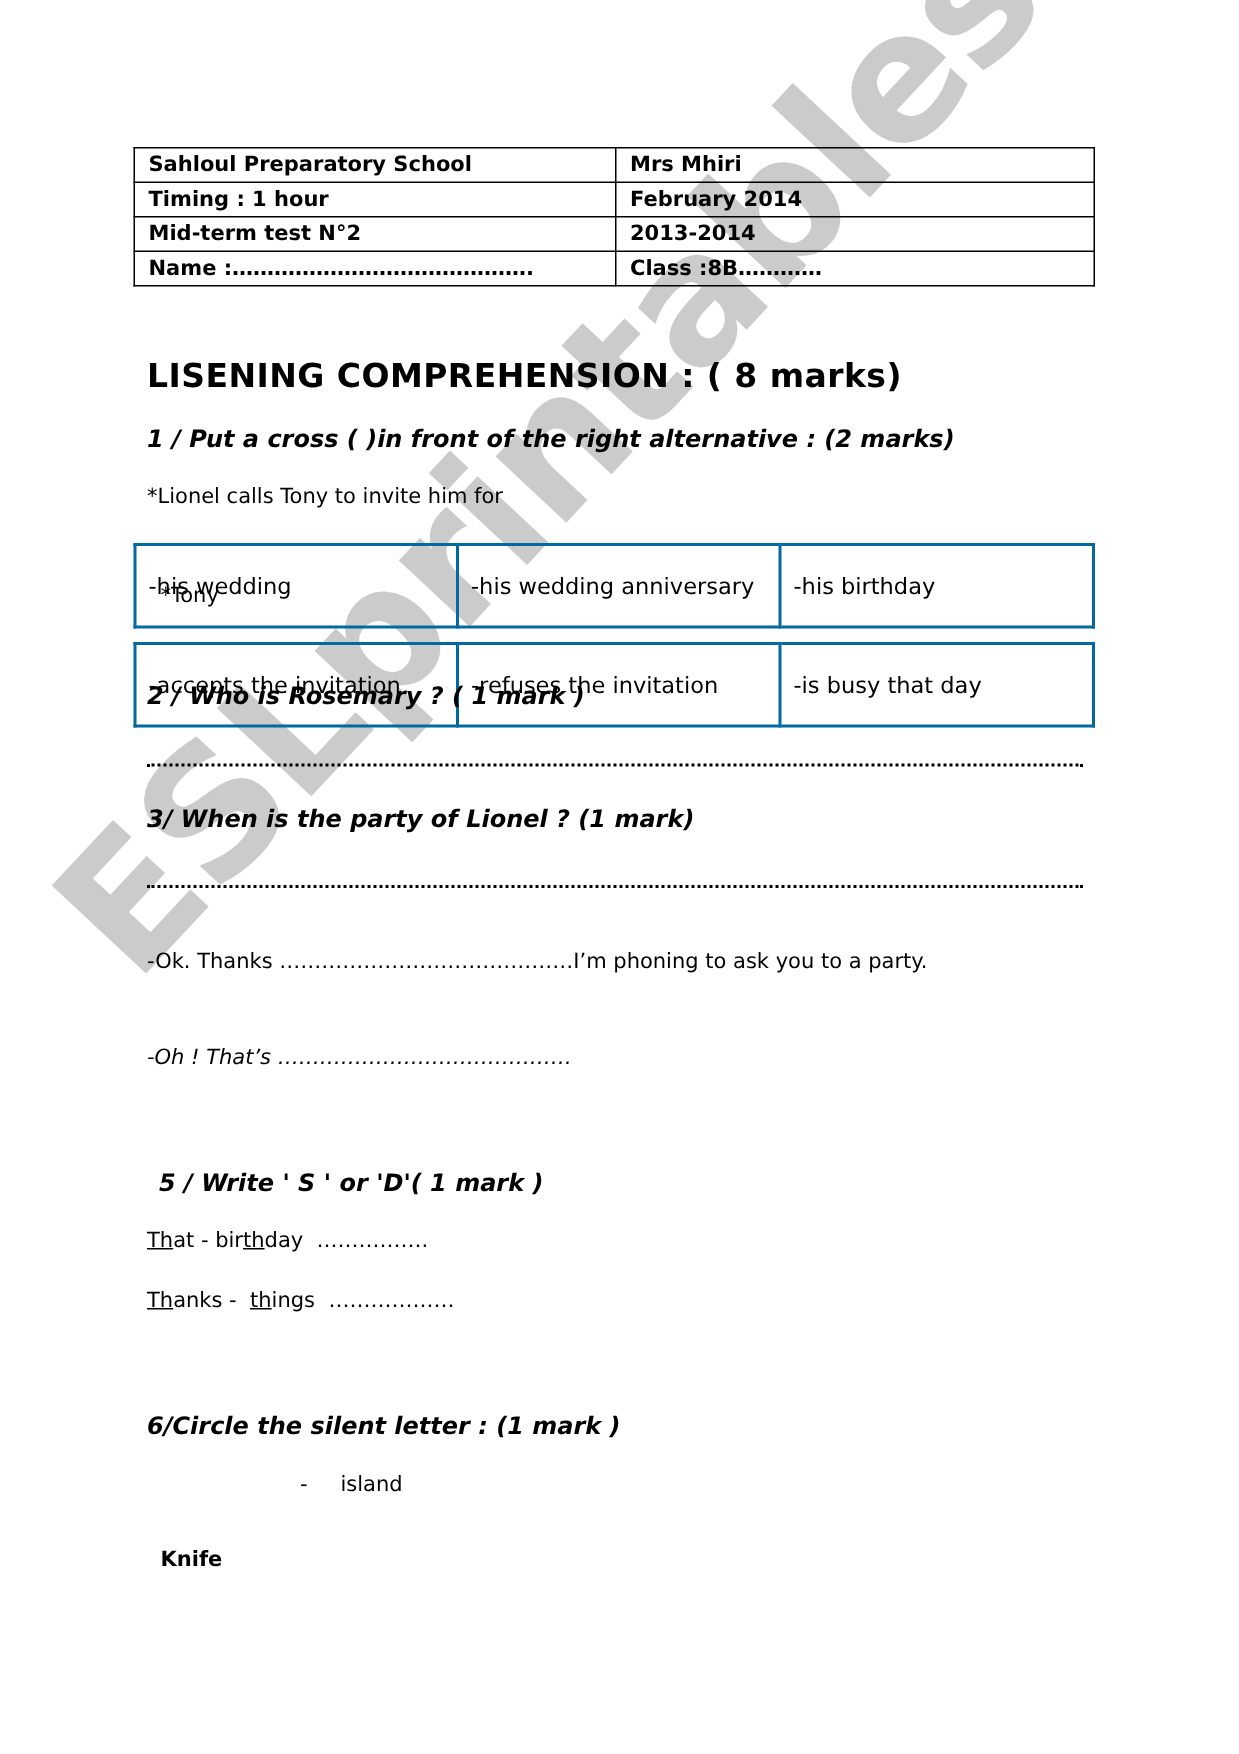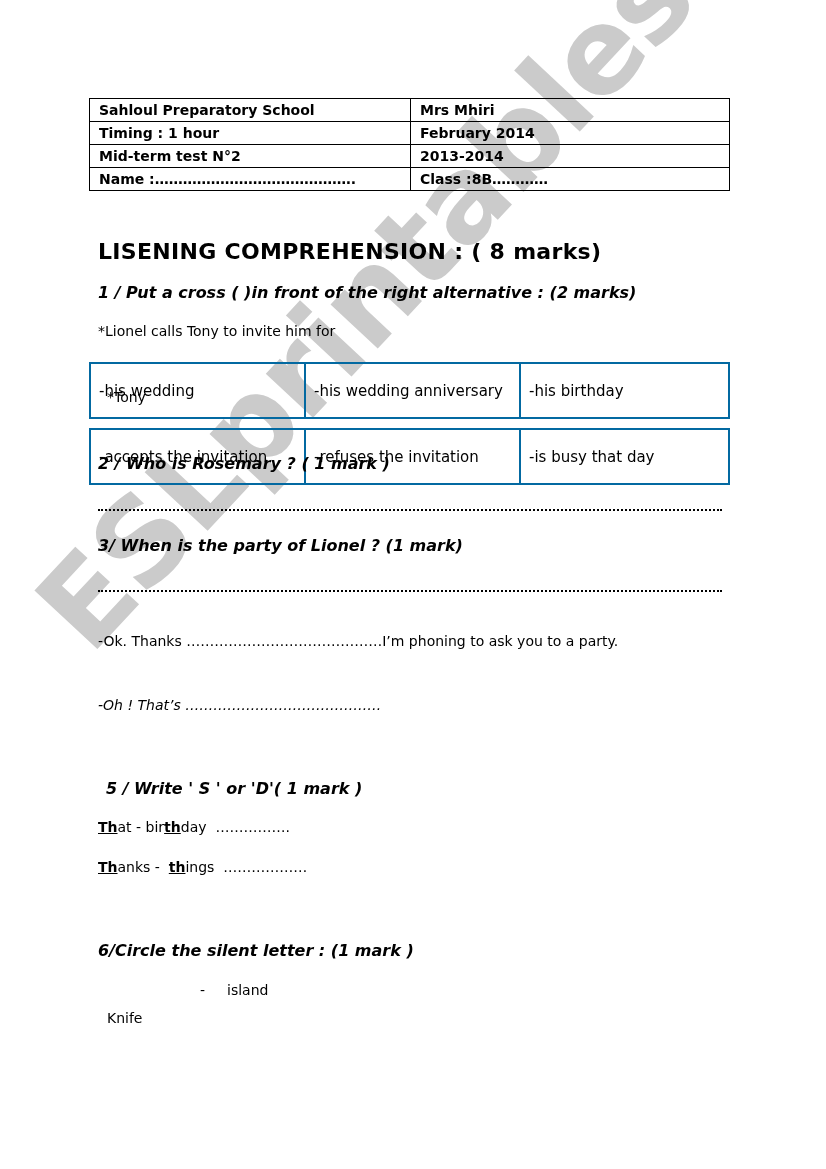--- a/index.html
+++ b/index.html
@@ -16,21 +16,21 @@
                     font-weight: bold; font-family: "DejaVu Sans", sans-serif; }
   table.header td:first-child { width: 302px; }
   .title { position: absolute; left: 98px; top: 239px; font-size: 22px; font-weight: bold; letter-spacing: 0.3px; }
   .q { position: absolute; font-size: 16px; font-weight: bold; font-style: italic; }
   .txt { position: absolute; font-size: 14px; }
   table.opts { position: absolute; left: 89px; width: 641px; border-collapse: collapse; }
   table.opts td { border: 2px solid #0369a1; height: 21px; padding: 16px 8px; font-size: 15px; }
   table.opts td:nth-child(1) { width: 197px; }
   table.opts td:nth-child(2) { width: 197px; }
   .dots { position: absolute; left: 98px; width: 624px; border-bottom: 2px dotted #000; height: 0; }
-  .u { text-decoration: underline; font-weight: bold; margin-top: 20px; }
+  .u { text-decoration: underline; font-weight: normal; margin-top: 20px; }
 </style>
 </head>
 <body>
 
 <div class="page">
   <div class="watermark">ESLprintables.com</div>
 
   <div class="content">
     <table class="header">
       <tbody>
@@ -90,17 +90,17 @@
     </div>
     <div class="txt" style="left:98px; top:697px;font-style:italic;">
       <span>-Oh ! That’s </span><span>……………………………………</span>
     </div>
 
     <div class="q" style="left:106px; top:779px;">5 / Write ' S ' or 'D'( 1 mark )</div>
     <div class="txt" style="left:98px; top:819px; white-space:pre;"><span class="u">Th</span><span>at</span><span> - </span><span>bir</span><span class="u">th</span><span>day</span>  <span>…………….</span></div>
     <div class="txt" style="left:98px; top:859px; white-space:pre;"><span class="u">Th</span><span>anks</span><span> -  </span><span class="u">th</span><span>ings</span>  <span>………………</span></div>
 
     <div class="q" style="left:98px; top:941px;">6/Circle the silent letter : (1 mark )</div>
-    <div class="txt" style="left:107px; top:1010px;">Knife</div>
+    <div class="txt" style="left:107px; top:1032px;font-weight:bold;">Knife</div>
     <div class="txt" style="left:200px; top:982px;">-</div>
     <div class="txt" style="left:227px; top:982px;">island</div>
   </div>
 </div>
 
 </body></html>

